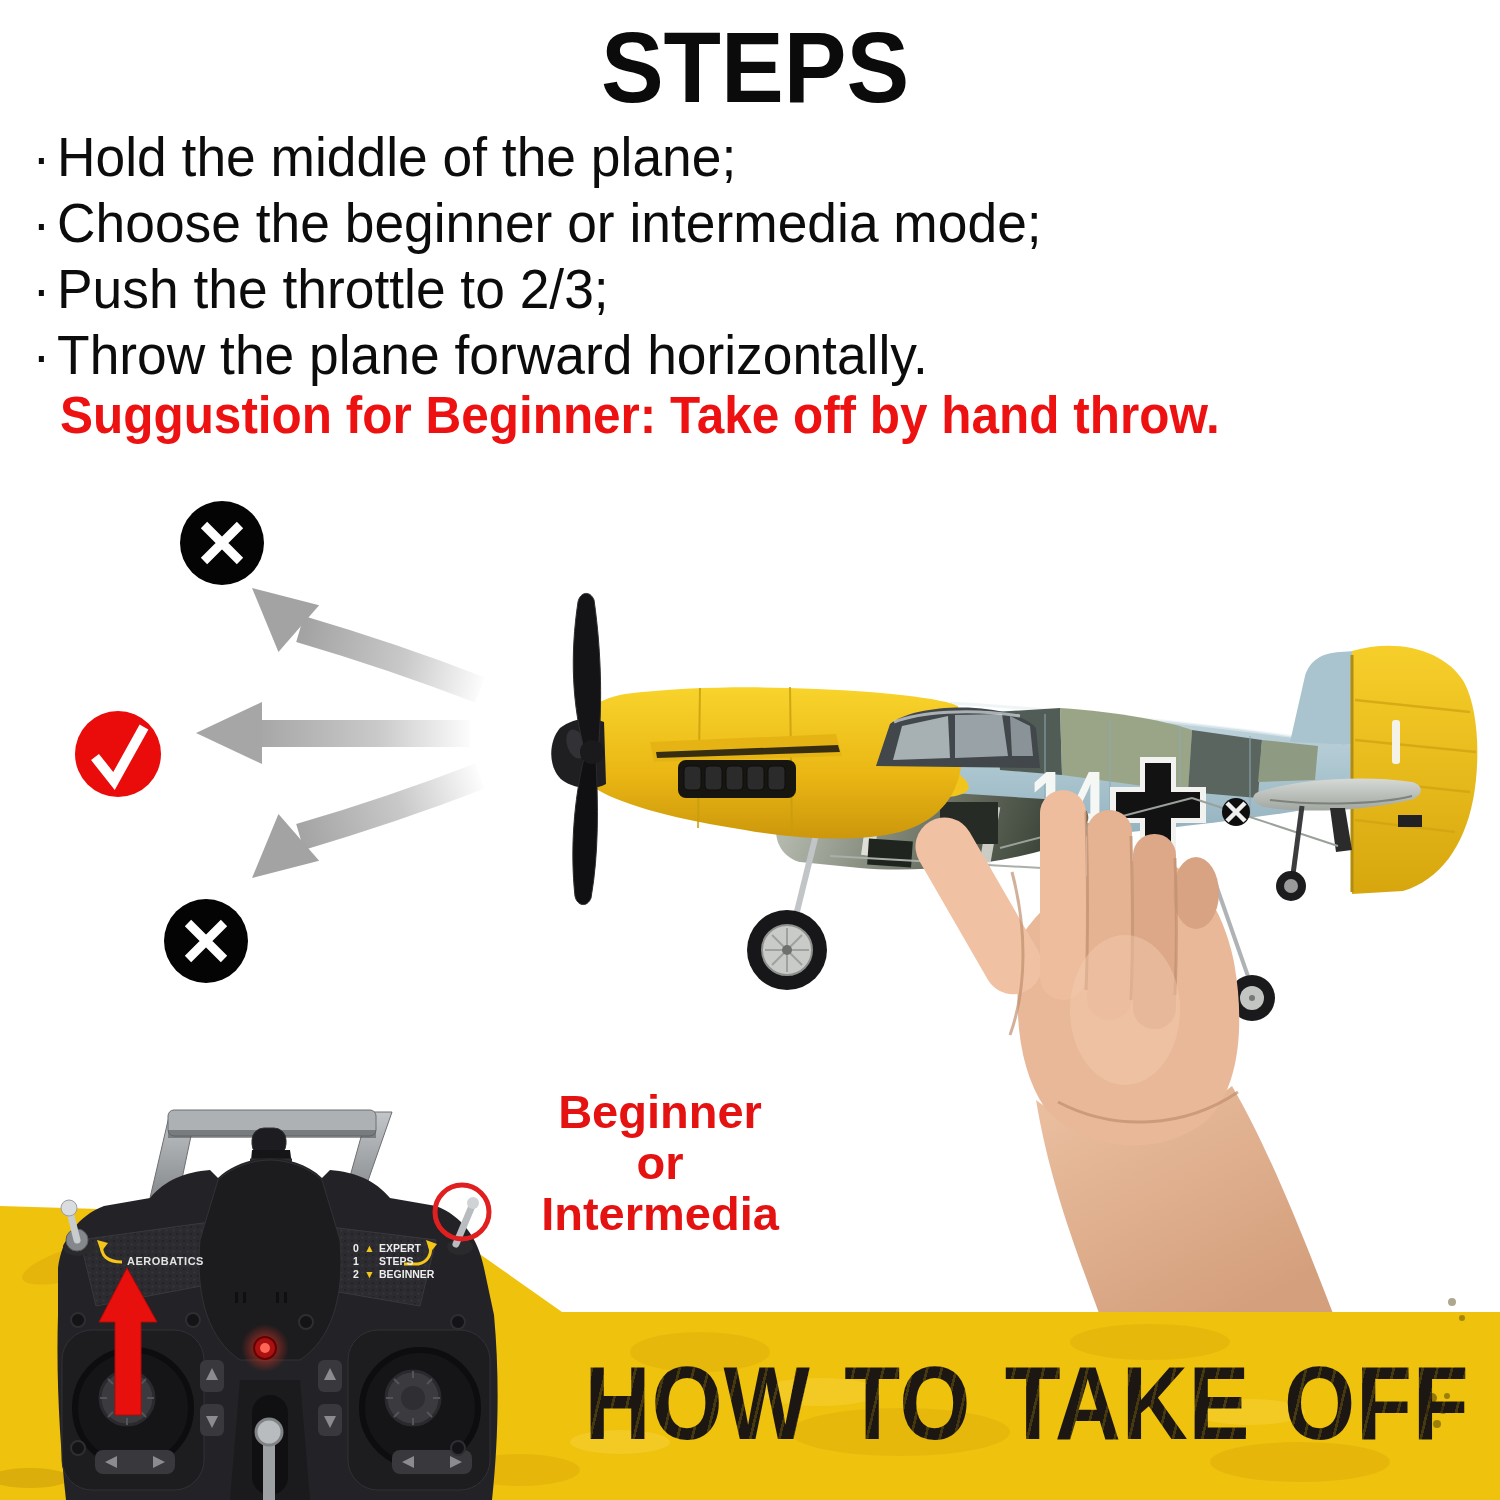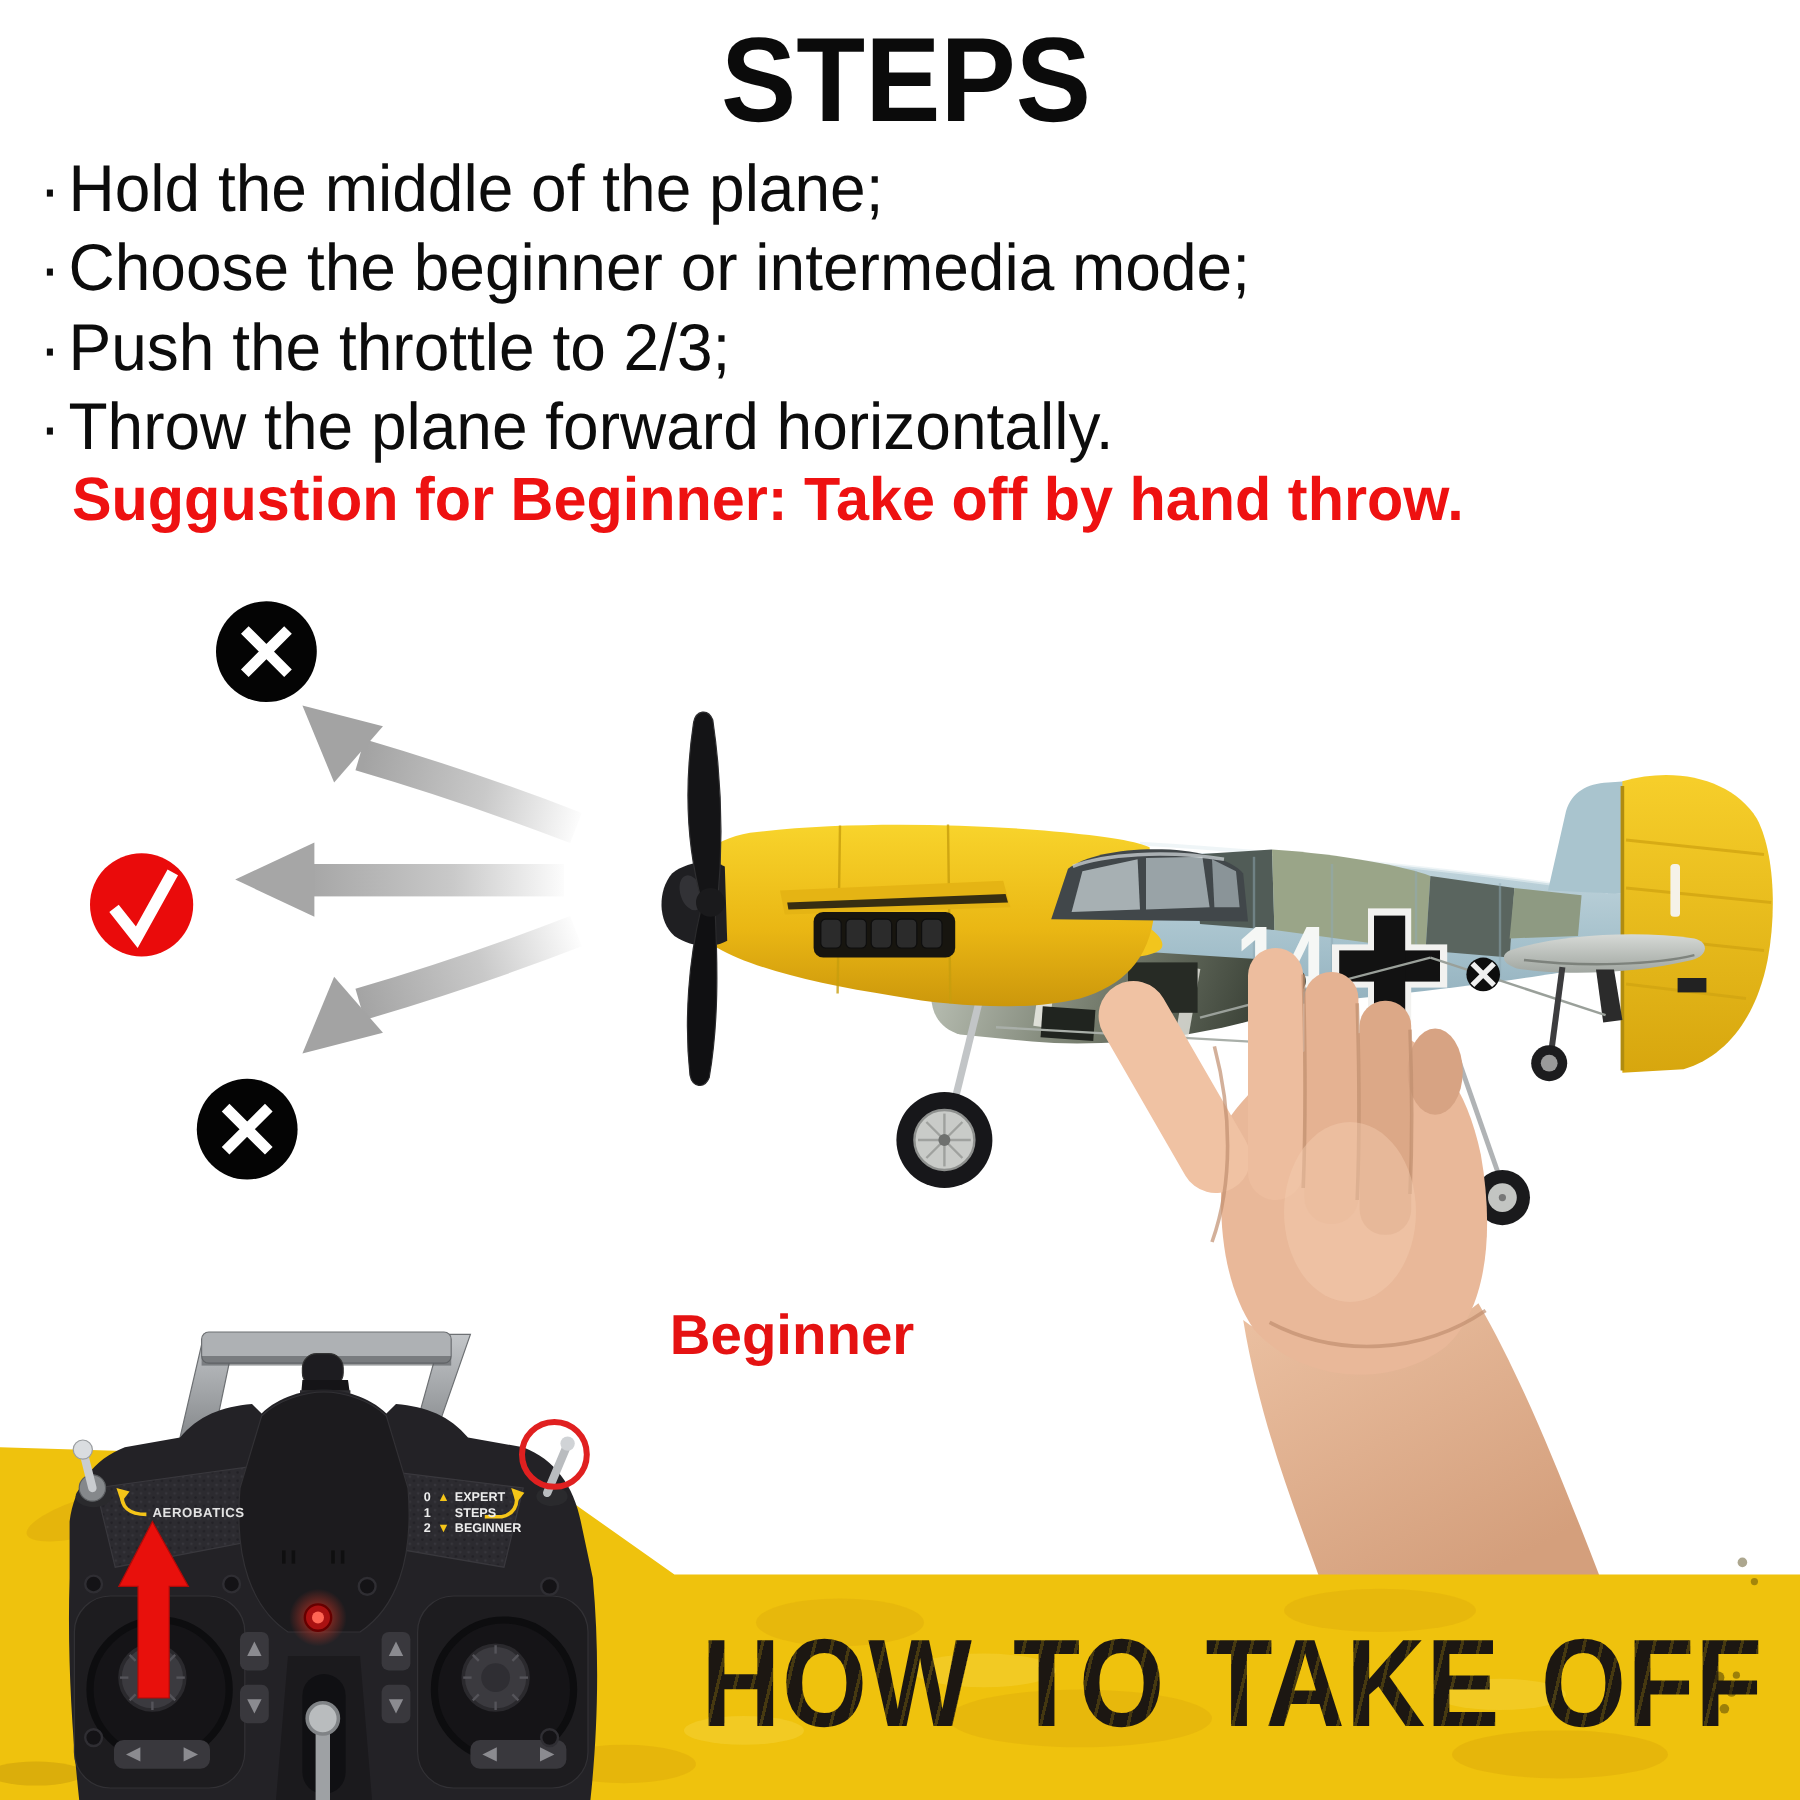--- a/index.html
+++ b/index.html
@@ -428,20 +428,22 @@
   <div class="step-line">
     <span class="step-bullet">·</span>
     <span>Throw the plane forward horizontally.</span>
   </div>
 </div>
 
 <div class="txt suggestion">Suggustion for Beginner: Take off by hand throw.</div>
 
 <div class="txt mode-callout">
   <div>Beginner</div>
+  <div>or</div>
+  <div>Intermedia</div>
 </div>
 
 <div class="txt banner-text">HOW TO TAKE OFF</div>
 
 <div class="txt ctrl-aerobatics">AEROBATICS</div>
 
 <div class="txt modes">
   <div class="mode-row">
     <span class="m-num">0</span>
     <span class="m-arrow">▲</span>

